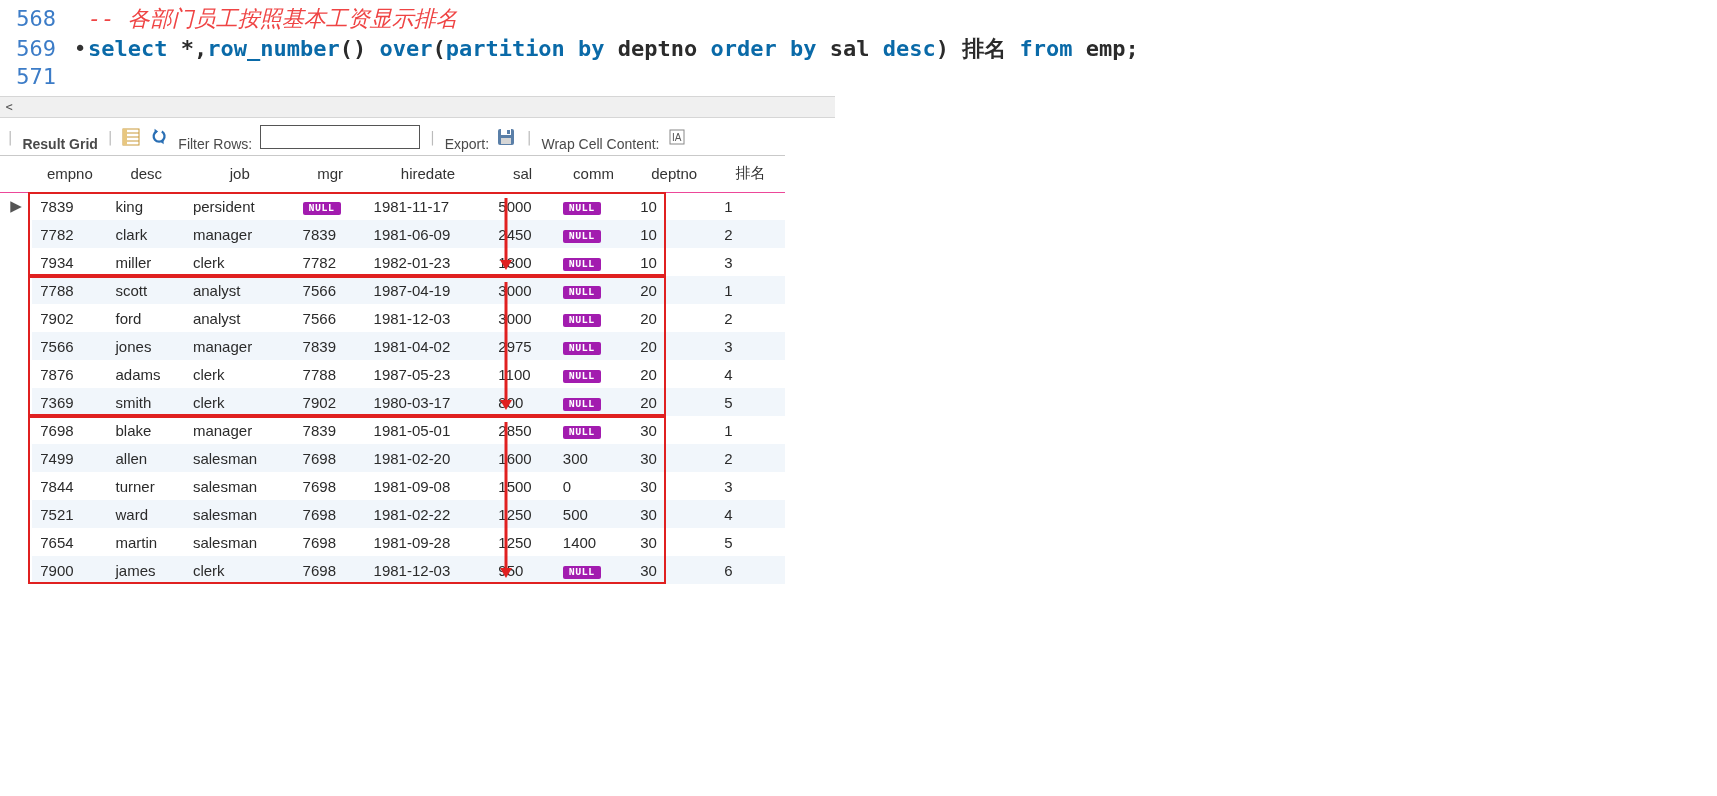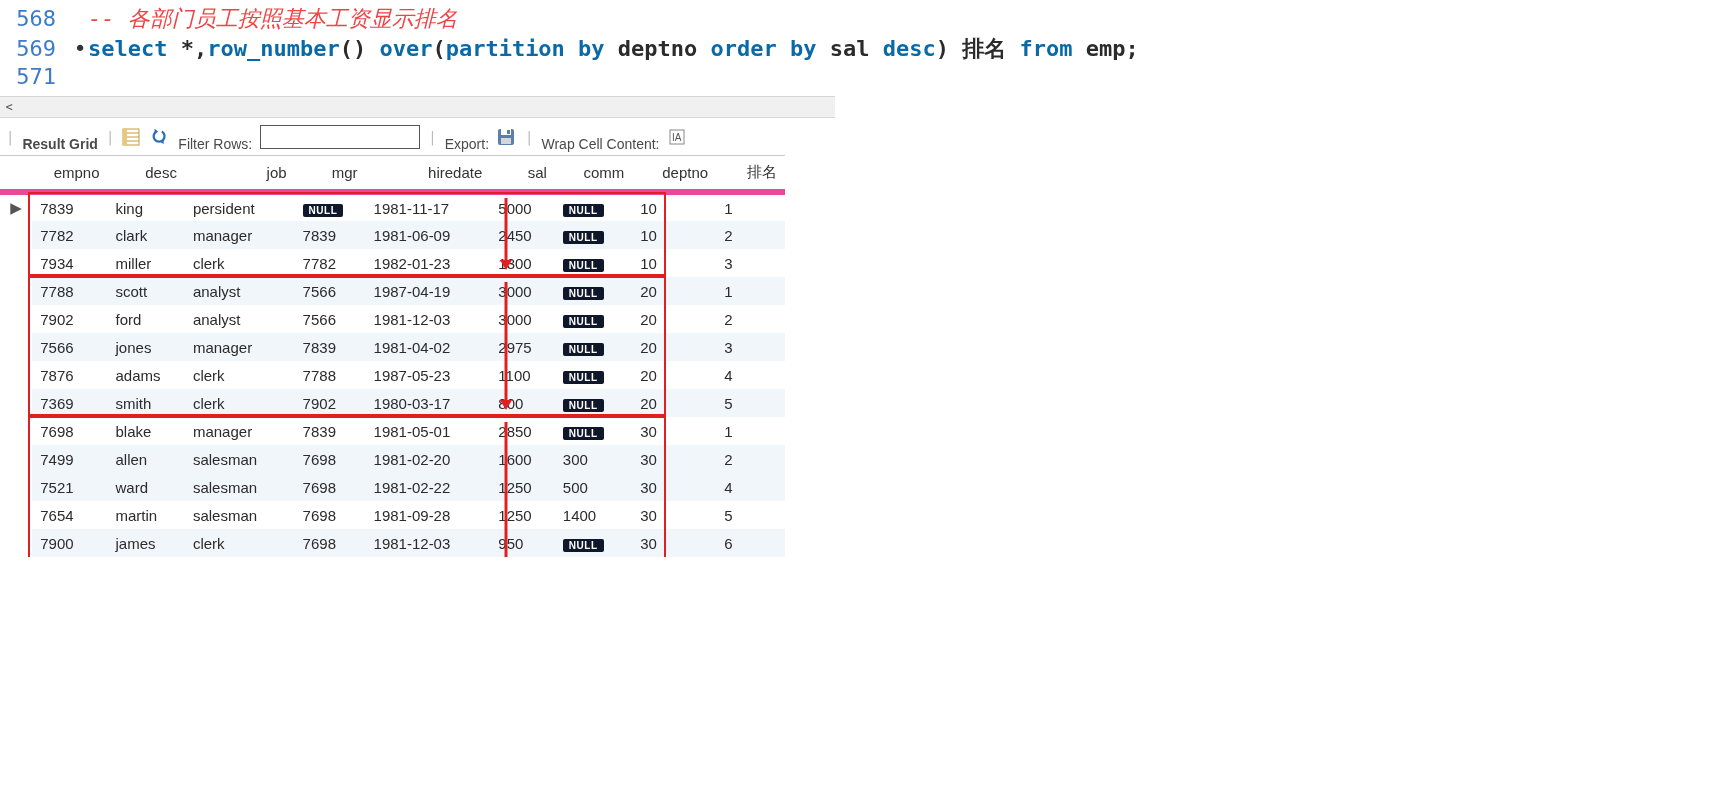--- a/index.html
+++ b/index.html
@@ -23,27 +23,27 @@
     
     .toolbar { display: flex; align-items: center; height: 38px; padding: 0 6px; border-bottom: 1px solid #c9c9c9; gap: 8px; width: 785px; }
     .toolbar .sep { color: #bbb; }
     .tb-label { color: #4a4a4a; font-size: 14px; font-family: "Segoe UI", Tahoma, sans-serif; margin-top: 15px; }
     .tb-bold { font-weight: bold; }
     .tb-icon { width: 20px; height: 20px; display: inline-flex; align-items: center; justify-content: flex-start; }
     .filter-input { width: 160px; height: 24px; border: 1px solid #555; background: #fff; padding: 0 4px; font-size: 13px; }
     
     .grid-wrap { position: relative; width: 785px; }
     table.grid { border-collapse: collapse; width: 100%; font-family: "Segoe UI", Tahoma, sans-serif; font-size: 15px; color: #2b2b2b; }
-    table.grid th { text-align: right; font-weight: normal; padding: 6px 8px; border-bottom: 6px solid #ec4899; background: #fff; color: #333; height: 36px; }
+    table.grid th { text-align: center; font-weight: normal; padding: 6px 8px; border-bottom: 1px solid #ec4899; background: #fff; color: #333; height: 36px; }
     table.grid th.rowmark-h { width: 30px; }
     table.grid td { padding: 4px 8px; height: 28px; vertical-align: middle; }
     table.grid tr.striped td { background: #f1f6fb; }
     table.grid td.rowmark { width: 30px; text-align: center; color: #555; background: #fff !important; }
     
-    .null-pill { display: inline-block; background: #0f172a; color: #fff; font-size: 10px; font-weight: bold; padding: 1px 6px; border-radius: 2px; font-family: Liberation Sans, sans-serif; letter-spacing: 0.5px; }
+    .null-pill { display: inline-block; background: #a21caf; color: #fff; font-size: 10px; font-weight: bold; padding: 1px 6px; border-radius: 2px; font-family: Liberation Mono, monospace; letter-spacing: 0.5px; }
     
     .group-box { position: absolute; border: 2px solid #e02020; pointer-events: none; }
     .arrow-down { position: absolute; color: #e02020; pointer-events: none; }
     .arrow-down svg { display: block; }
     
     .col-empno { width: 70px; }
     .col-ename { width: 72px; }
     .col-job { width: 102px; }
     .col-mgr { width: 66px; }
     .col-hiredate { width: 116px; }
@@ -250,20 +250,32 @@
           <td class="col-empno">7499</td>
           <td class="col-ename">allen</td>
           <td class="col-job">salesman</td>
           <td class="col-mgr">7698</td>
           <td class="col-hiredate">1981-02-20</td>
           <td class="col-sal">1600</td>
           <td class="col-comm">300</td>
           <td class="col-deptno">30</td>
           <td class="col-rank">2</td>
         </tr>
+        <tr>
+          <td class="rowmark"></td>
+          <td class="col-empno">7844</td>
+          <td class="col-ename">turner</td>
+          <td class="col-job">salesman</td>
+          <td class="col-mgr">7698</td>
+          <td class="col-hiredate">1981-09-08</td>
+          <td class="col-sal">1500</td>
+          <td class="col-comm">0</td>
+          <td class="col-deptno">30</td>
+          <td class="col-rank">3</td>
+        </tr>
         <tr class="striped">
           <td class="rowmark"></td>
           <td class="col-empno">7521</td>
           <td class="col-ename">ward</td>
           <td class="col-job">salesman</td>
           <td class="col-mgr">7698</td>
           <td class="col-hiredate">1981-02-22</td>
           <td class="col-sal">1250</td>
           <td class="col-comm">500</td>
           <td class="col-deptno">30</td>

